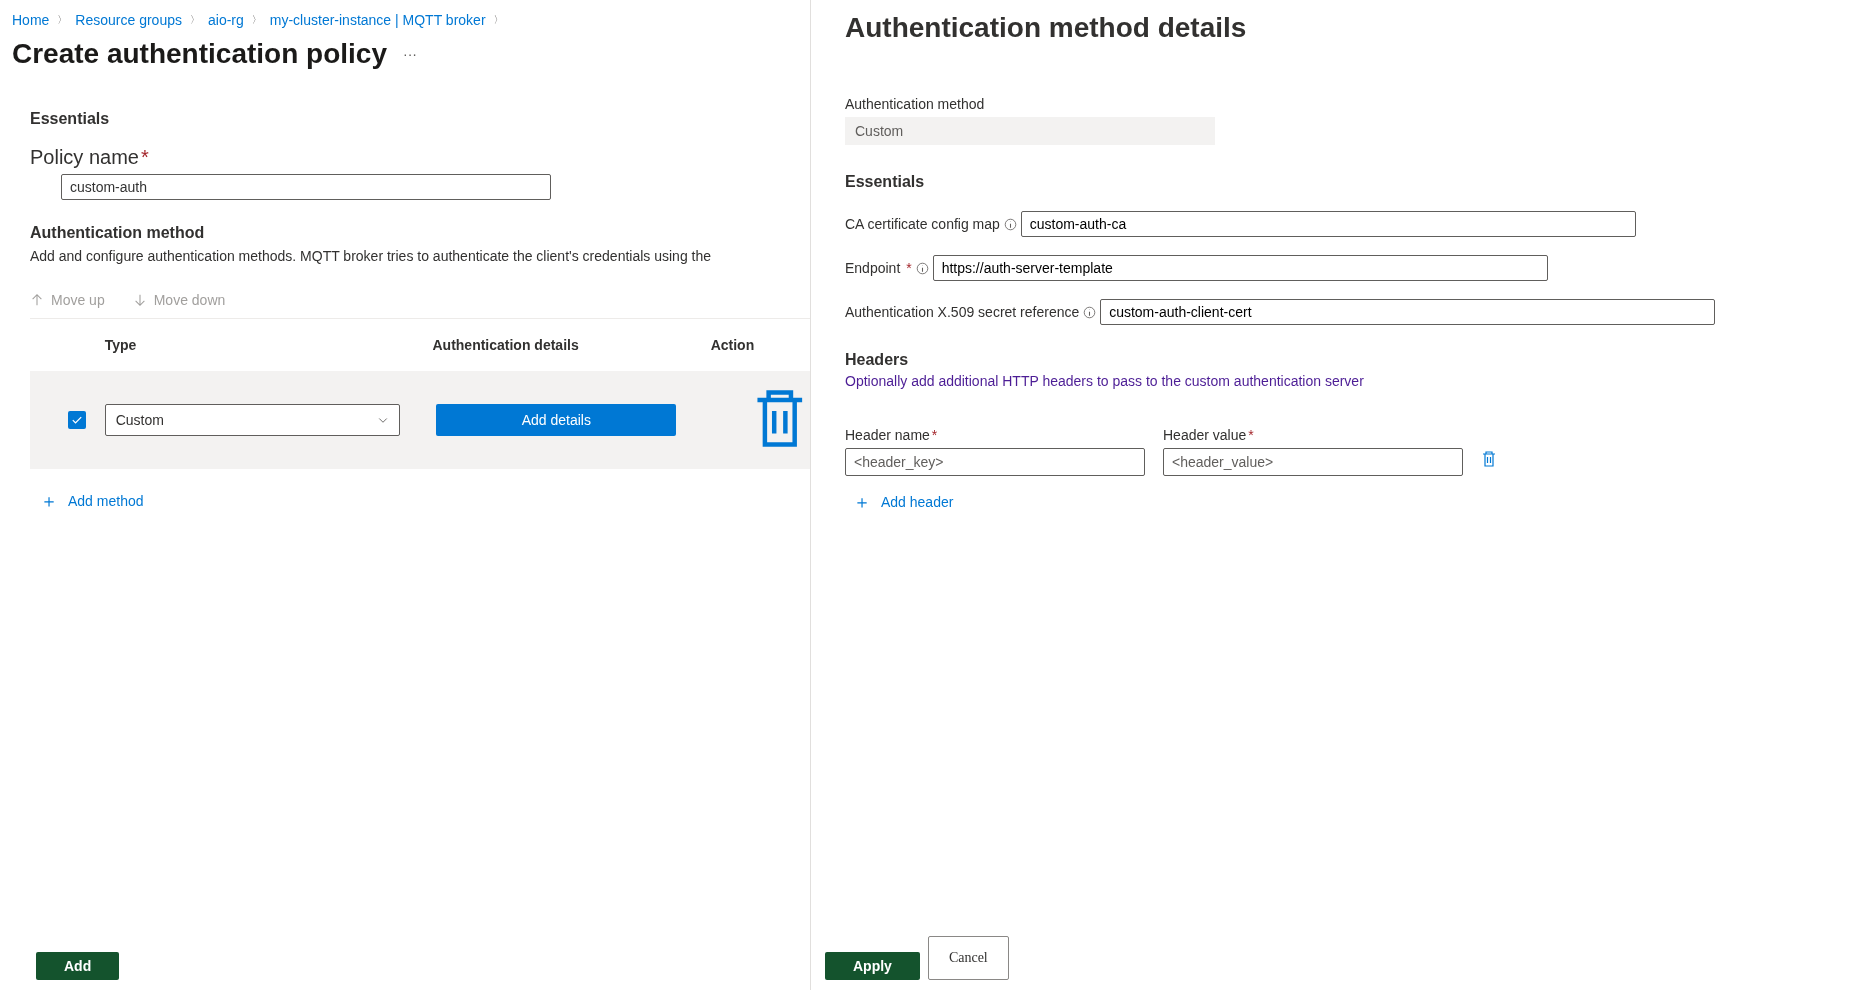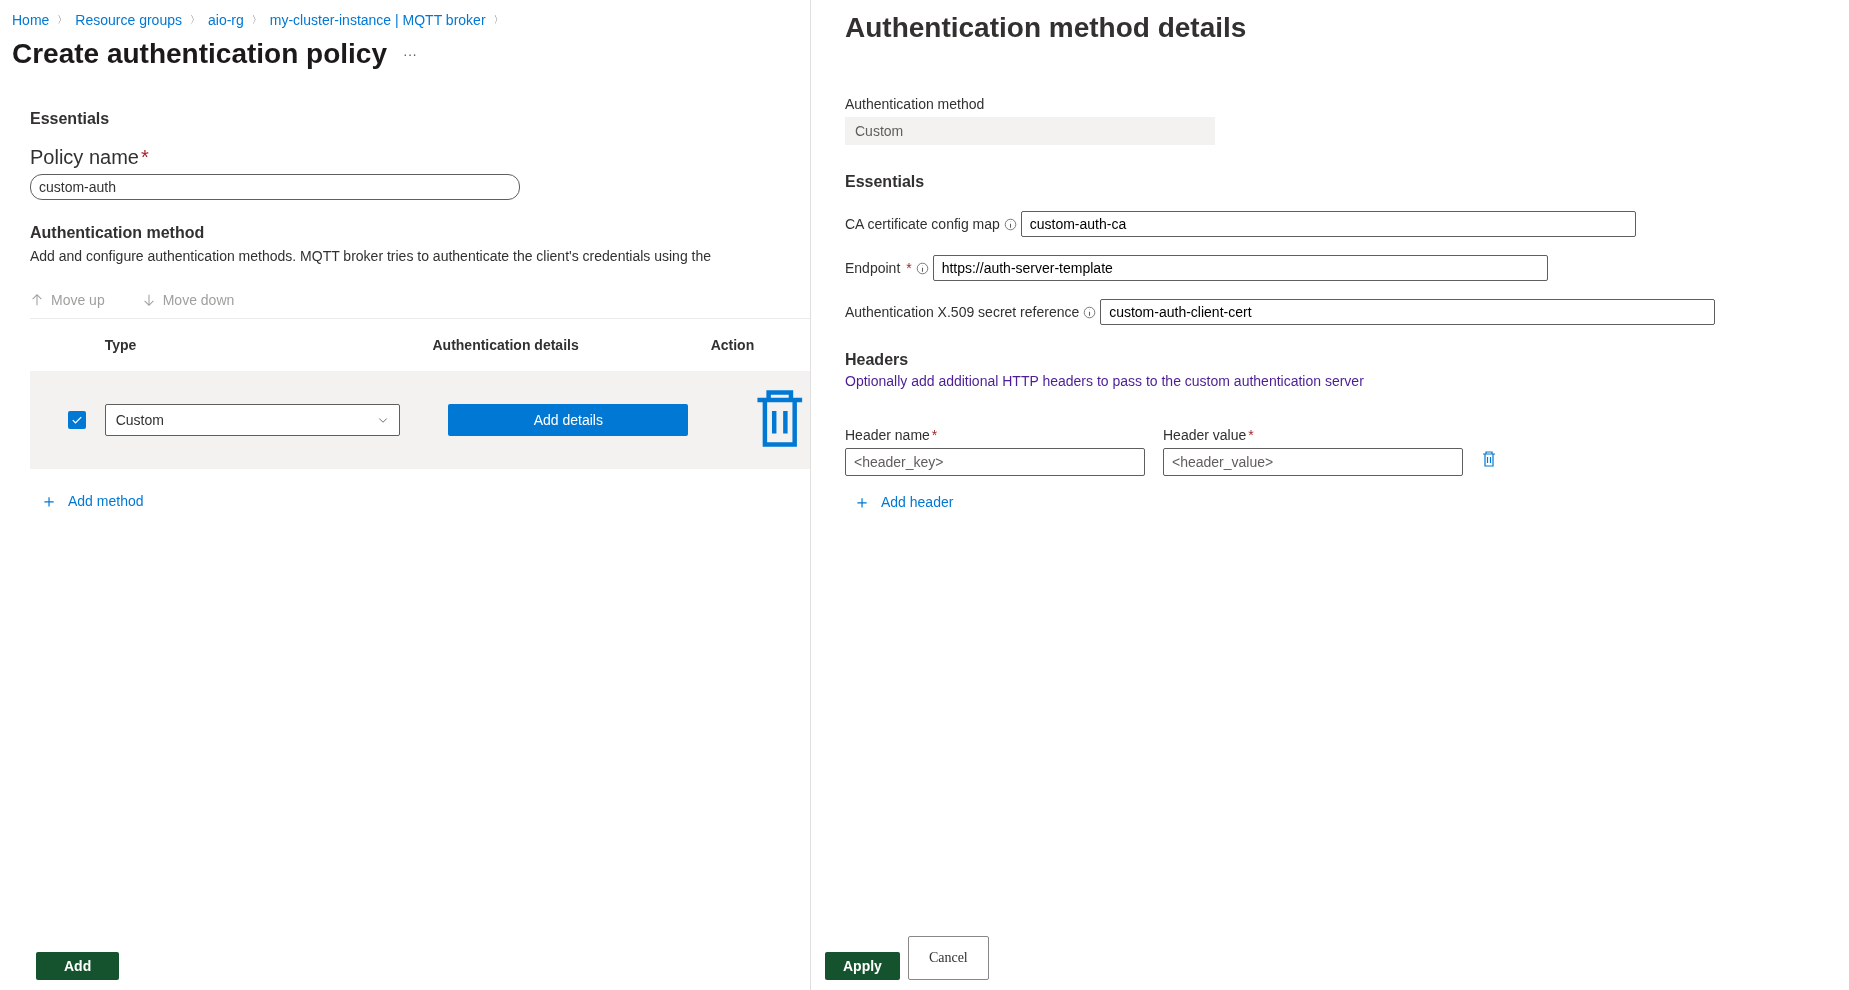--- a/index.html
+++ b/index.html
@@ -17,45 +17,45 @@
     
     .page-title-row { display: flex; align-items: center; gap: 16px; margin-bottom: 40px; }
     .page-title { font-size: 28px; font-weight: 600; color: #1b1a19; }
     .more-icon { color: #605e5c; cursor: pointer; }
     
     
     .section-heading { font-size: 16px; font-weight: 600; margin-bottom: 18px; }
     .field-label { font-size: 20px; color: #323130; margin-bottom: 5px; display: inline-block; }
     .required-star { color: #a4262c; margin-left: 2px; }
     
-    .text-input { width: 490px; height: 26px; border: 1px solid #605e5c; border-radius: 12px; padding: 2px 8px; font-size: 14px; font-family: inherit; color: #333; }
+    .text-input { width: 490px; height: 26px; border: 1px solid #605e5c; border-radius: 2px; padding: 2px 8px; font-size: 14px; font-family: inherit; color: #333; margin-left: 31px; }
     
     .methods-desc { font-size: 14px; color: #323130; margin-top: 6px; margin-bottom: 24px; white-space: nowrap; }
     
     
-    .move-toolbar { display: flex; gap: 37px; padding: 4px 0 10px 0; border-bottom: 1px solid #edebe9; }
+    .move-toolbar { display: flex; gap: 28px; padding: 4px 0 10px 0; border-bottom: 1px solid #edebe9; }
     .move-btn { display: inline-flex; align-items: center; gap: 7px; color: #a19f9d; background: none; border: none; font-size: 14px; cursor: default; font-family: inherit; }
     .move-btn svg { width: 14px; height: 14px; }
     
     
     .methods-table { width: 100%; }
     .table-header { display: flex; padding: 18px 0 18px 0; font-weight: 600; font-size: 14px; }
     .col-check { width: 75px; padding-left: 20px; }
     .col-type { width: 330px; }
     .col-details { width: 280px; }
     .col-action { width: 100px; }
     
     .table-row { display: flex; align-items: center; background: #f3f2f1; padding: 14px 0; }
     .row-checkbox { width: 18px; height: 18px; background: #0078d4; display: inline-flex; align-items: center; justify-content: center; border-radius: 2px; margin-left: 18px; }
     .row-checkbox svg { fill: #fff; width: 12px; height: 12px; }
     
     .type-select { position: relative; width: 295px; height: 32px; border: 1px solid #605e5c; border-radius: 2px; background: #fff; padding: 4px 10px; display: flex; align-items: center; justify-content: space-between; font-size: 14px; cursor: pointer; }
     .type-select .chev { width: 12px; height: 12px; }
     
-    .add-details-btn { width: 240px; height: 32px; background: #0078d4; color: #fff; border: none; border-radius: 2px; font-size: 14px; font-family: inherit; cursor: pointer; margin-left: 16px; }
+    .add-details-btn { width: 240px; height: 32px; background: #0078d4; color: #fff; border: none; border-radius: 2px; font-size: 14px; font-family: inherit; cursor: pointer; margin-left: 4px; }
     
     .delete-icon-cell { padding-left: 40px; }
     .delete-icon { width: 16px; height: 18px; cursor: pointer; }
     .delete-icon svg { stroke: #0078d4; fill: none; }
     
     .add-method-row { display: flex; align-items: center; gap: 10px; padding: 20px 0 0 10px; color: #0078d4; font-size: 14px; cursor: pointer; }
     .plus-icon { font-size: 18px; font-weight: 300; }
     
     
     .bottom-bar-left { position: absolute; bottom: 10px; left: 36px; }
@@ -255,17 +255,17 @@
           </svg>
       </div>
     </div>
 
     <div class="add-header-row">
       <span class="plus-icon">＋</span>
       <span>Add header</span>
     </div>
 
     <div class="bottom-bar-right">
-      <button class="primary-btn" style="padding:6px 18px;">Apply</button>
+      <button class="primary-btn" style="padding:6px 28px;">Apply</button>
       <button class="secondary-btn">Cancel</button>
     </div>
   </div>
 </div>
 
 </body></html>

